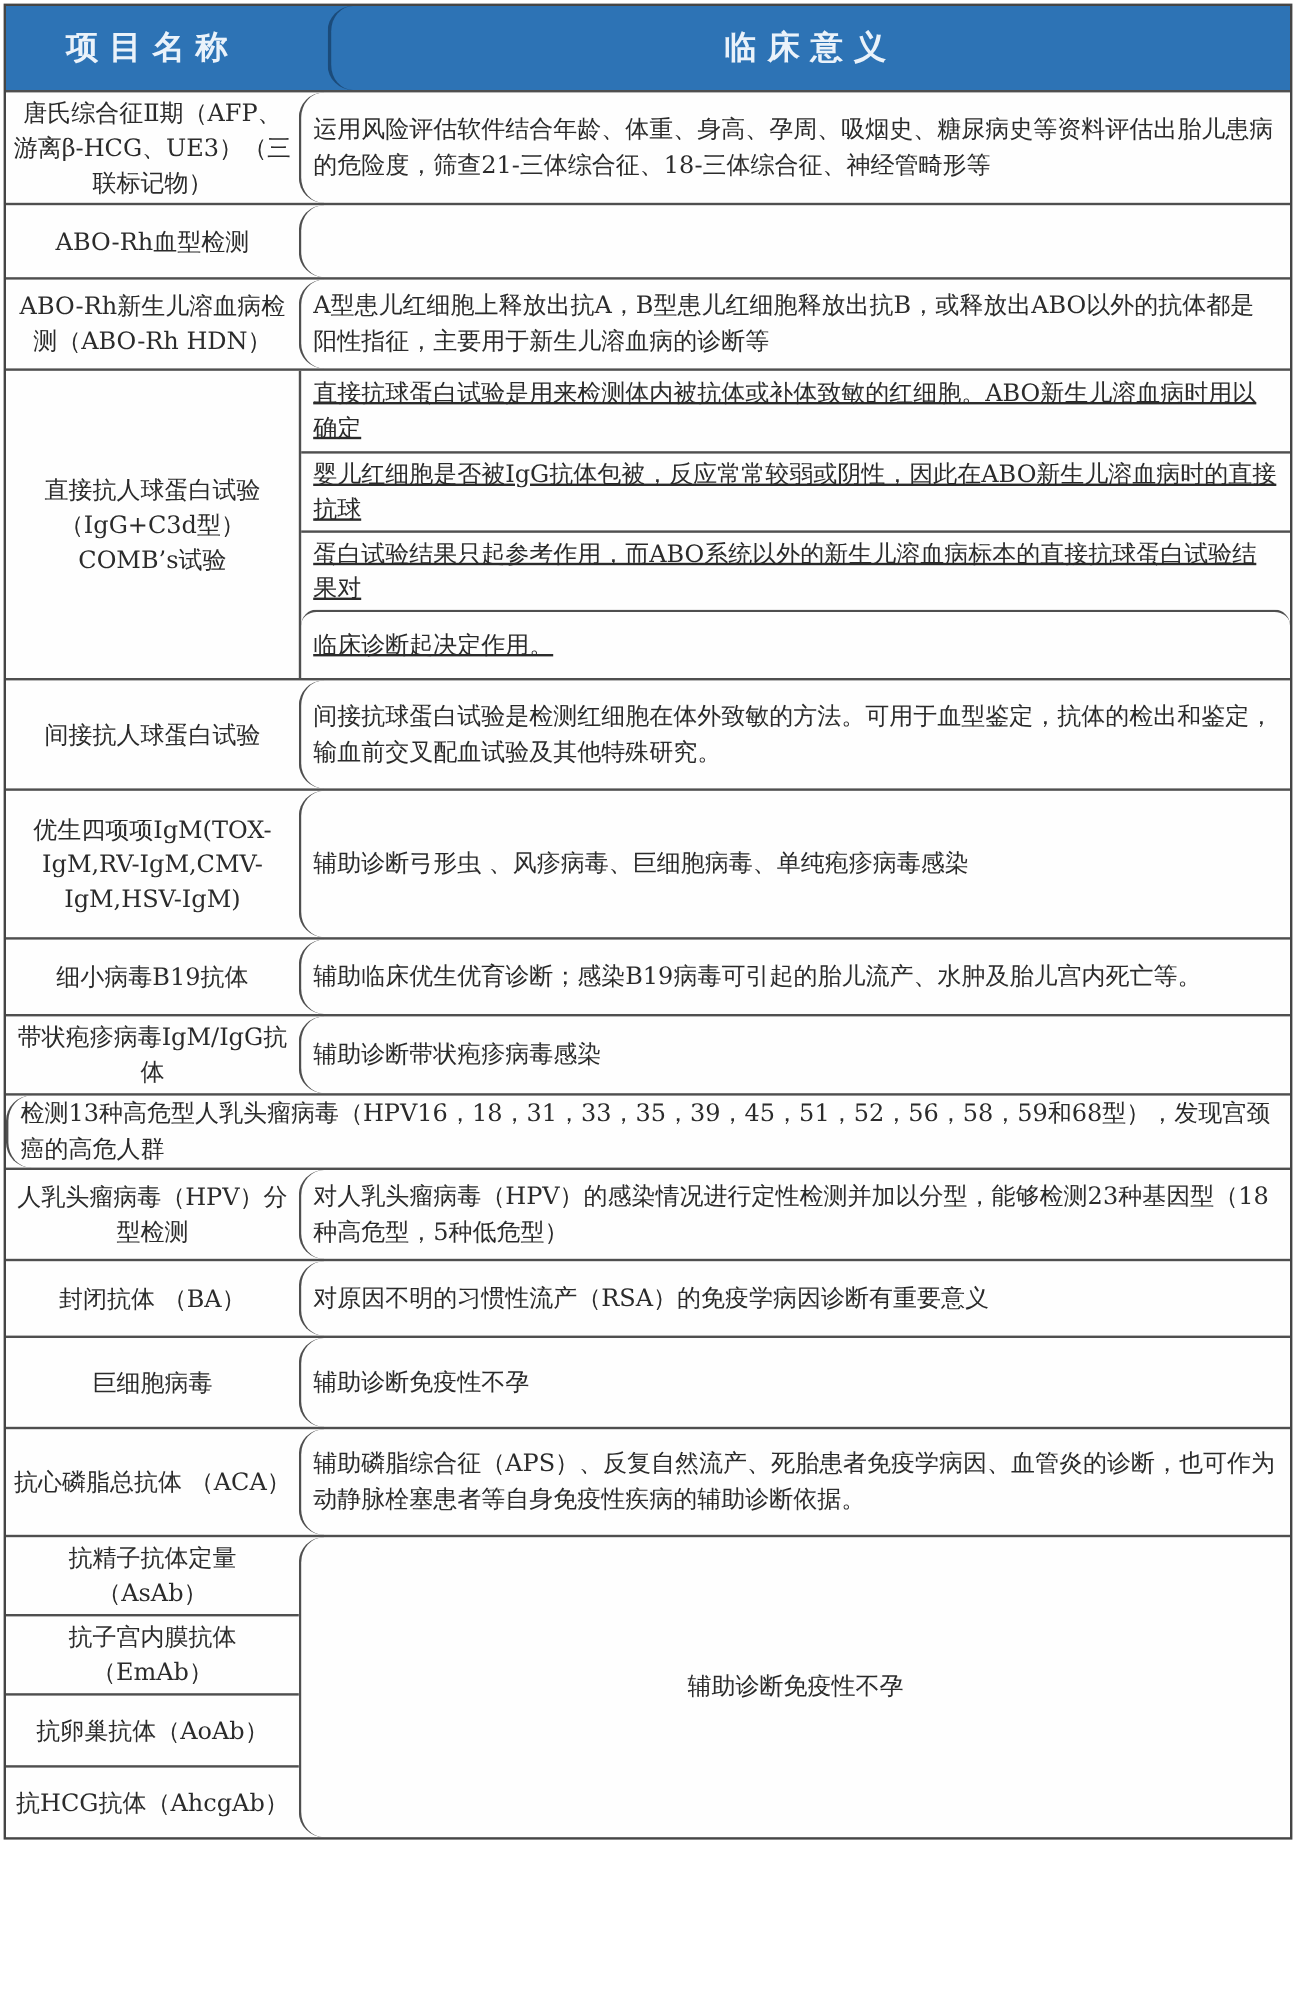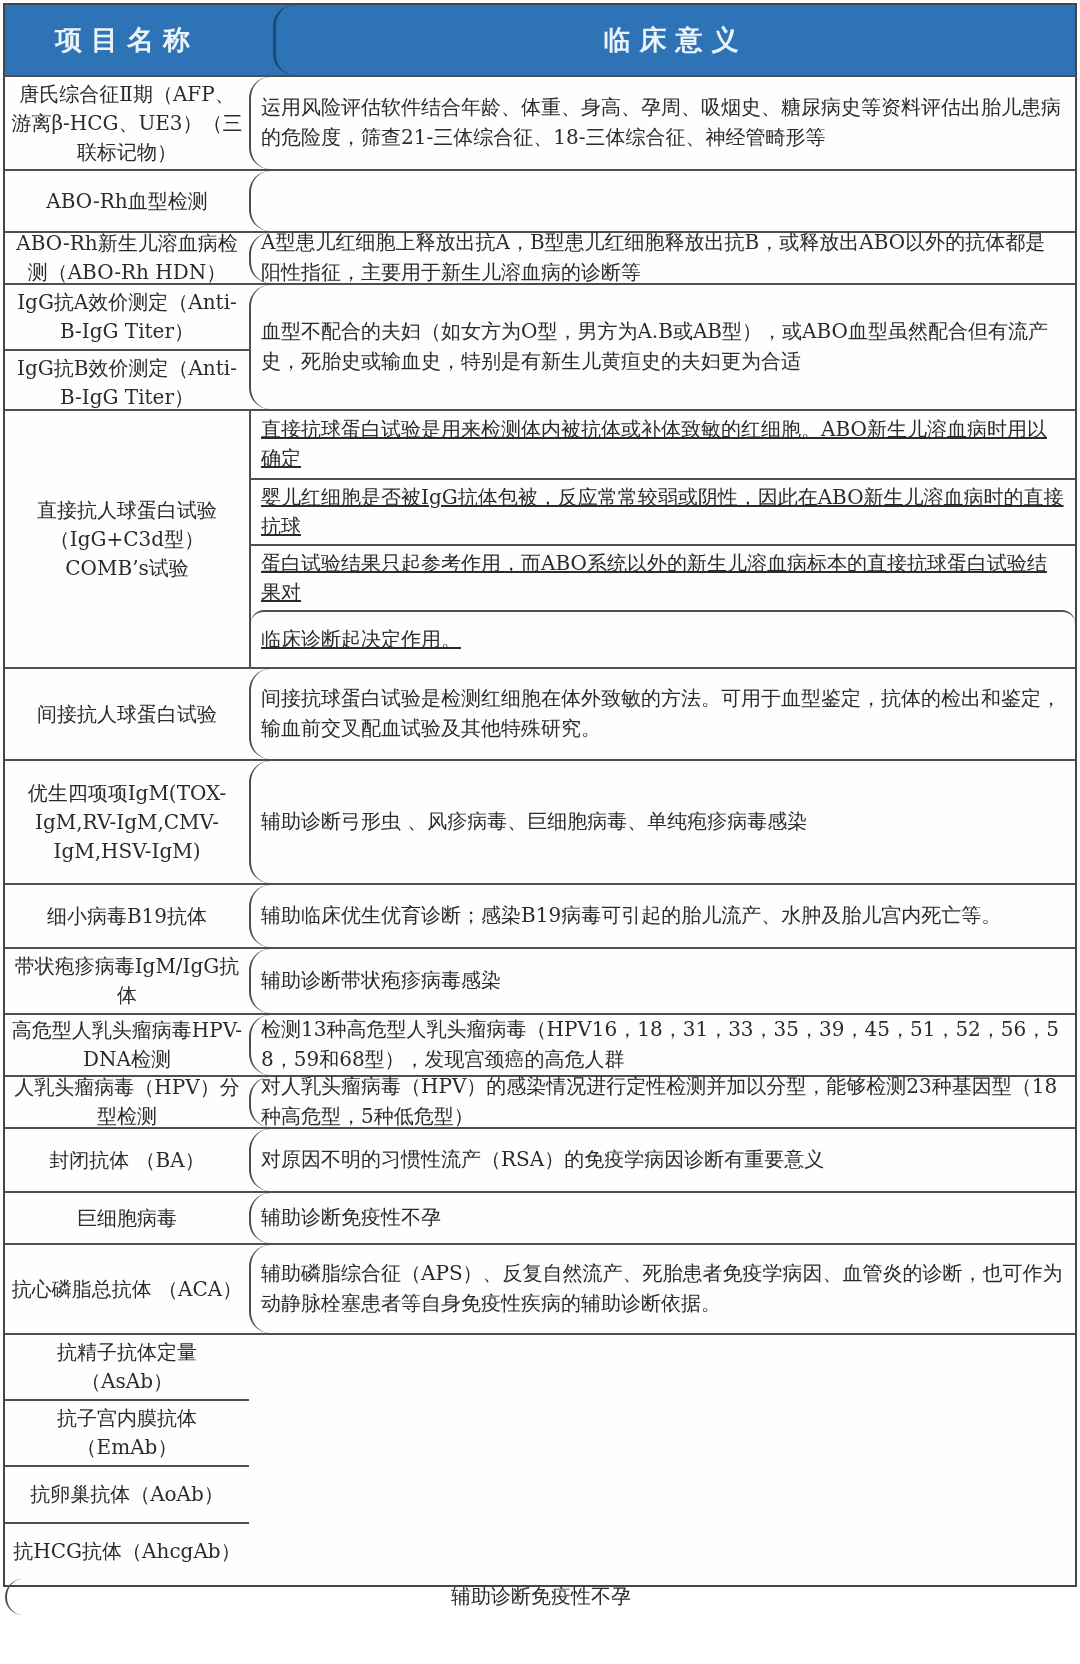--- a/index.html
+++ b/index.html
@@ -41,24 +41,24 @@
   .row.header .cell-l,
   .row.header .cell-r{
     color:#eaf2fa;
     font-size:27px;font-weight:600;
     letter-spacing:9px;
     justify-content:center;text-align:center;
     align-items:center;
   }
   .row.header .cell-r{border-left:3px solid #1b4b7a;}
   
-  .h94{height:94px;} .h62{height:62px;} .h68{height:52px;}
+  .h94{height:94px;} .h62{height:62px;} .h68{height:76px;}
   .h126{height:126px;} .h258{height:258px;} .h92{height:92px;}
   .h124{height:124px;} .h64{height:64px;} .h66{height:66px;}
-  .h90{height:90px;} .h252{height:252px;flex-direction:column;}
+  .h90{height:90px;} .h252{height:252px;}
   
   .stack{display:flex;flex-direction:column;box-sizing:border-box;}
   .stack-l{flex:0 0 244px;width:244px;}
   .stack-r{flex:1;border-left:2px solid #4f4f4f;text-decoration:underline;}
   .sub{
     flex:1;display:flex;align-items:center;justify-content:center;
     text-align:center;padding:3px 5px;box-sizing:border-box;
     font-size:20px;line-height:1.45;word-break:break-word;
   }
   .stack-r .sub{justify-content:flex-start;text-align:left;padding:3px 10px;word-break:break-all;}
@@ -83,27 +83,20 @@
   <div class="row h62">
     <div class="cell-l">ABO-Rh血型检测</div>
     <div class="cell-r"></div>
   </div>
 
   <div class="row h68">
     <div class="cell-l">ABO-Rh新生儿溶血病检测（ABO-Rh HDN）</div>
     <div class="cell-r">A型患儿红细胞上释放出抗A，B型患儿红细胞释放出抗B，或释放出ABO以外的抗体都是阳性指征，主要用于新生儿溶血病的诊断等</div>
   </div>
 
-  <div class="row h126">
-    <div class="stack stack-l">
-      <div class="sub">IgG抗A效价测定（Anti-B-IgG Titer）</div>
-      <div class="sub">IgG抗B效价测定（Anti-B-IgG Titer）</div>
-    </div>
-    <div class="cell-r">血型不配合的夫妇（如女方为O型，男方为A.B或AB型），或ABO血型虽然配合但有流产史，死胎史或输血史，特别是有新生儿黄疸史的夫妇更为合适</div>
-  </div>
 
   <div class="row h258">
     <div class="cell-l">直接抗人球蛋白试验（IgG+C3d型）COMB’s试验</div>
     <div class="stack stack-r">
       <div class="sub g75">直接抗球蛋白试验是用来检测体内被抗体或补体致敏的红细胞。ABO新生儿溶血病时用以确定</div>
       <div class="sub g58">婴儿红细胞是否被IgG抗体包被，反应常常较弱或阴性，因此在ABO新生儿溶血病时的直接抗球</div>
       <div class="sub g62">蛋白试验结果只起参考作用，而ABO系统以外的新生儿溶血病标本的直接抗球蛋白试验结果对</div>
       <div class="sub g61">临床诊断起决定作用。</div>
     </div>
   </div>
@@ -122,21 +115,20 @@
     <div class="cell-l">细小病毒B19抗体</div>
     <div class="cell-r">辅助临床优生优育诊断；感染B19病毒可引起的胎儿流产、水肿及胎儿宫内死亡等。</div>
   </div>
 
   <div class="row h66">
     <div class="cell-l">带状疱疹病毒IgM/IgG抗体</div>
     <div class="cell-r">辅助诊断带状疱疹病毒感染</div>
   </div>
 
   <div class="row h62">
-    <div class="cell-l">高危型人乳头瘤病毒HPV-DNA检测</div>
     <div class="cell-r">检测13种高危型人乳头瘤病毒（HPV16，18，31，33，35，39，45，51，52，56，58，59和68型），发现宫颈癌的高危人群</div>
   </div>
 
   <div class="row h68">
     <div class="cell-l">人乳头瘤病毒（HPV）分型检测</div>
     <div class="cell-r">对人乳头瘤病毒（HPV）的感染情况进行定性检测并加以分型，能够检测23种基因型（18种高危型，5种低危型）</div>
   </div>
 
   <div class="row h64">
     <div class="cell-l">封闭抗体 （BA）</div>

